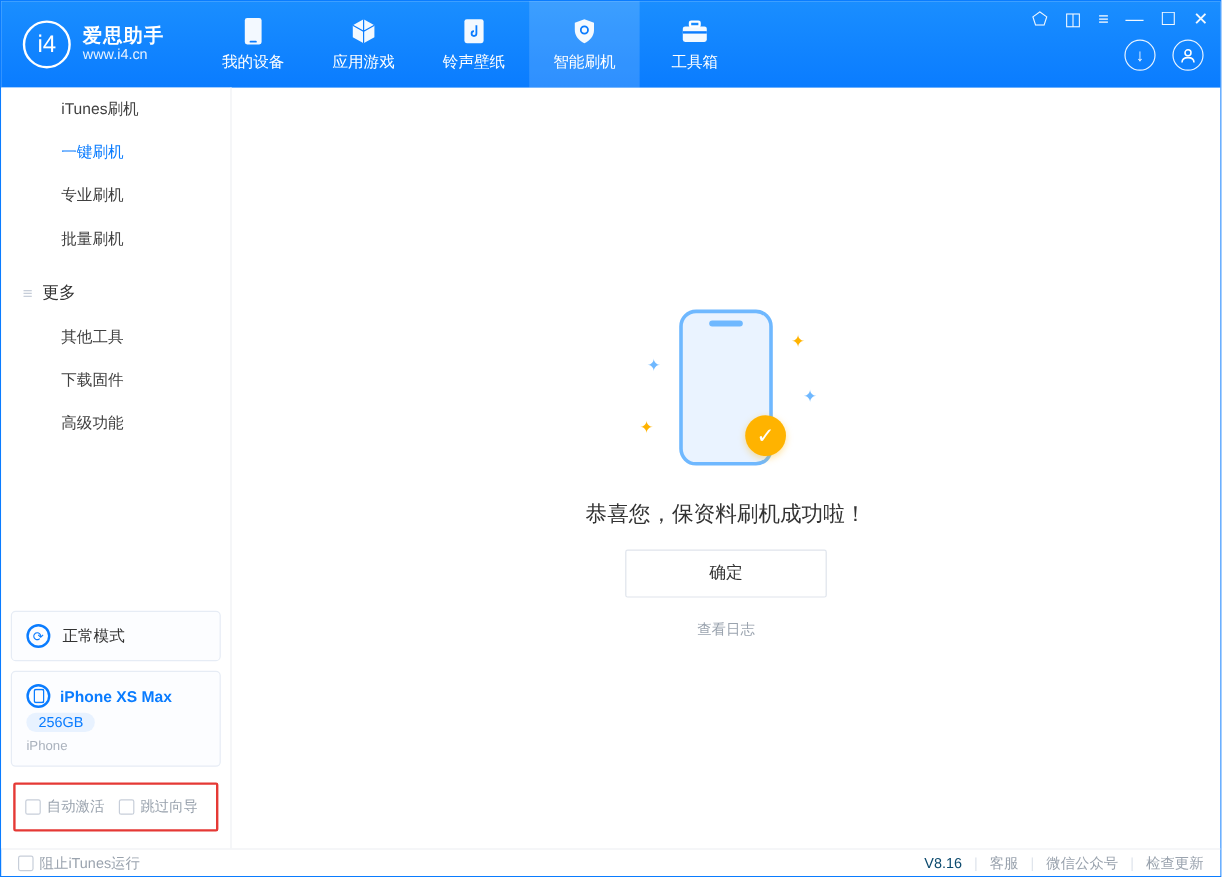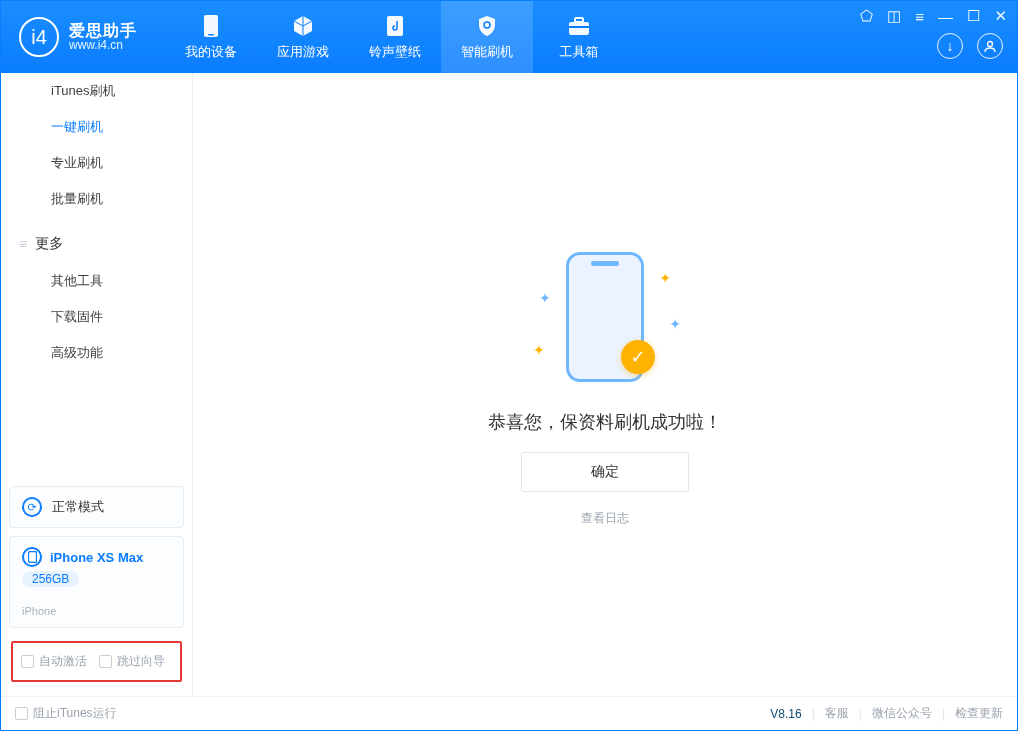--- a/index.html
+++ b/index.html
@@ -25,36 +25,36 @@
 .side-section-h{display:flex;align-items:center;gap:8px;padding:18px 18px 10px;color:#333;font-size:14px}
 .side-items{display:flex;flex-direction:column}
 .side-item{padding:9px 0 9px 50px;font-size:13px;color:#404040;cursor:pointer}
 .side-item.active{color:#0a7cff}
 .side-bottom{margin-top:auto;padding:8px}
 .mode-card,.device-card{border:1px solid #e6ecf5;border-radius:4px;padding:10px 12px;display:flex;align-items:center;gap:10px;font-size:13px;color:#333;margin-bottom:8px;background:#fcfdff}
 .circle-ico{width:20px;height:20px;border-radius:50%;border:2px solid #0a7cff;display:flex;align-items:center;justify-content:center;color:#0a7cff;font-size:11px}
 .device-card{flex-direction:column;align-items:flex-start;gap:4px}
 .device-card .row1{display:flex;align-items:center;gap:8px;font-weight:bold;color:#0a7cff}
 .cap-badge{display:inline-block;background:#e8f2ff;color:#0a7cff;border-radius:10px;padding:1px 10px;font-size:12px;margin-top:0}
-.device-sub{font-size:11px;color:#aab2bd;margin-top:14px}
+.device-sub{font-size:11px;color:#aab2bd;margin-top:2px}
 .option-row{border:2px solid #e53935;border-radius:2px;padding:10px 8px;display:flex;gap:12px;align-items:flex-start;margin:13px 2px 6px}
 .chk{display:flex;align-items:center;gap:5px;font-size:12px;color:#9aa3ae;cursor:pointer}
 .chk .box{width:13px;height:13px;border:1px solid #c7ced9;border-radius:2px;background:#fff}
 .main{flex:1;display:flex;align-items:center;justify-content:center;position:relative}
 .result{display:flex;flex-direction:column;align-items:center;gap:18px}
 .phone-ill{position:relative;width:160px;height:150px;display:flex;align-items:center;justify-content:center}
 .phone-body{width:78px;height:130px;border:3px solid #6fb8ff;border-radius:14px;background:#eaf3ff;position:relative}
 .phone-body::before{content:"";position:absolute;top:6px;left:50%;transform:translateX(-50%);width:28px;height:5px;background:#6fb8ff;border-radius:3px}
 .check-badge{position:absolute;right:30px;bottom:18px;width:34px;height:34px;border-radius:50%;background:#ffb300;display:flex;align-items:center;justify-content:center;color:#fff;font-size:18px;box-shadow:0 2px 6px rgba(255,179,0,.4)}
 .sparkle{position:absolute;color:#6fb8ff;font-size:14px}
 .s1{left:14px;top:48px}.s2{left:8px;bottom:34px;color:#ffb300}.s3{right:14px;top:28px;color:#ffb300}.s4{right:4px;bottom:60px}
 .result-msg{font-size:18px;color:#333}
 .ok-btn{width:168px;height:40px;border:1px solid #dfe4ec;background:#fff;font-size:14px;color:#333;cursor:pointer;border-radius:2px}
 .log-link{font-size:12px;color:#9aa3ae;cursor:pointer}
-.statusbar{height:34px;border-top:1px solid #eef0f3;display:flex;align-items:center;padding:0 14px;font-size:12px;color:#9aa3ae}
+.statusbar{height:23px;border-top:1px solid #eef0f3;display:flex;align-items:center;padding:0 14px;font-size:12px;color:#9aa3ae}
 .statusbar .left{display:flex;align-items:center;gap:6px}
 .statusbar .right{margin-left:auto;display:flex;align-items:center;gap:10px}
 .statusbar .right a{color:#9aa3ae;cursor:pointer}
 .statusbar .divider{color:#dfe4ec}
 svg{display:block}
 </style>
 </head>
 <body>
 
 <div class="window">

